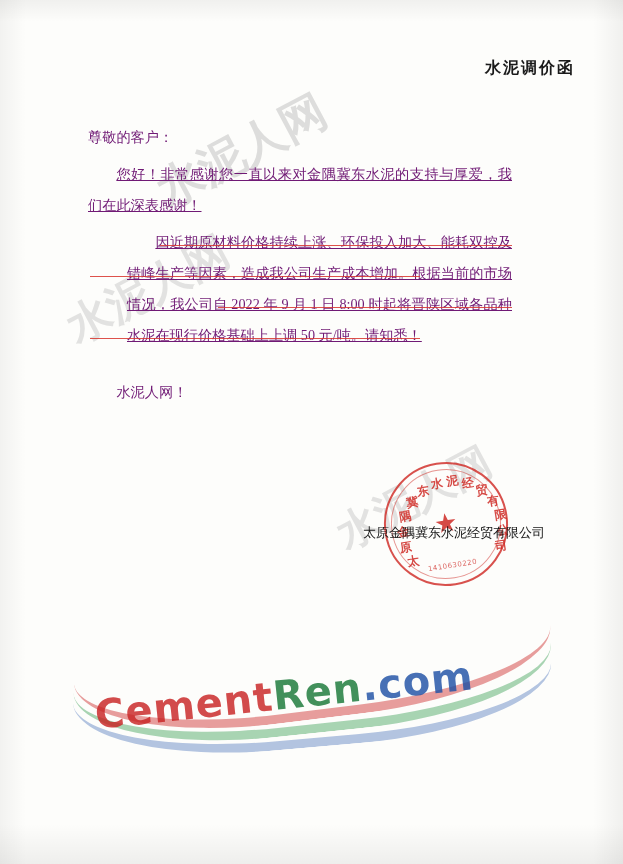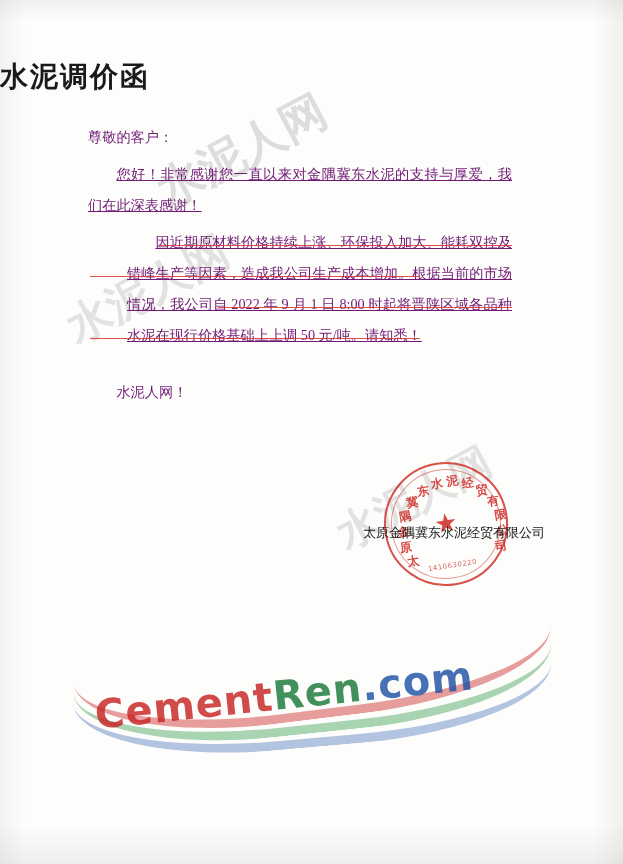--- a/index.html
+++ b/index.html
@@ -26,22 +26,22 @@
       linear-gradient(to left, rgba(0,0,0,0.05) 0px, rgba(0,0,0,0.0) 30px),
       linear-gradient(to bottom, rgba(0,0,0,0.05) 0px, rgba(0,0,0,0.0) 22px),
       linear-gradient(to top, rgba(0,0,0,0.06) 0px, rgba(0,0,0,0.0) 40px);
     pointer-events: none;
   }
   .doc-title {
     position: absolute;
     top: 58px;
     left: 0;
     width: 575px;
-    text-align: left;
-    font-size: 28px;
+    text-align: right;
+    font-size: 16px;
     font-weight: bold;
     letter-spacing: 2px;
     color: #1a1a1a;
     font-family: "DejaVu Serif", "Liberation Serif", serif;
   }
   .body-block {
     position: absolute;
     top: 122px;
     left: 88px;
     width: 424px;

